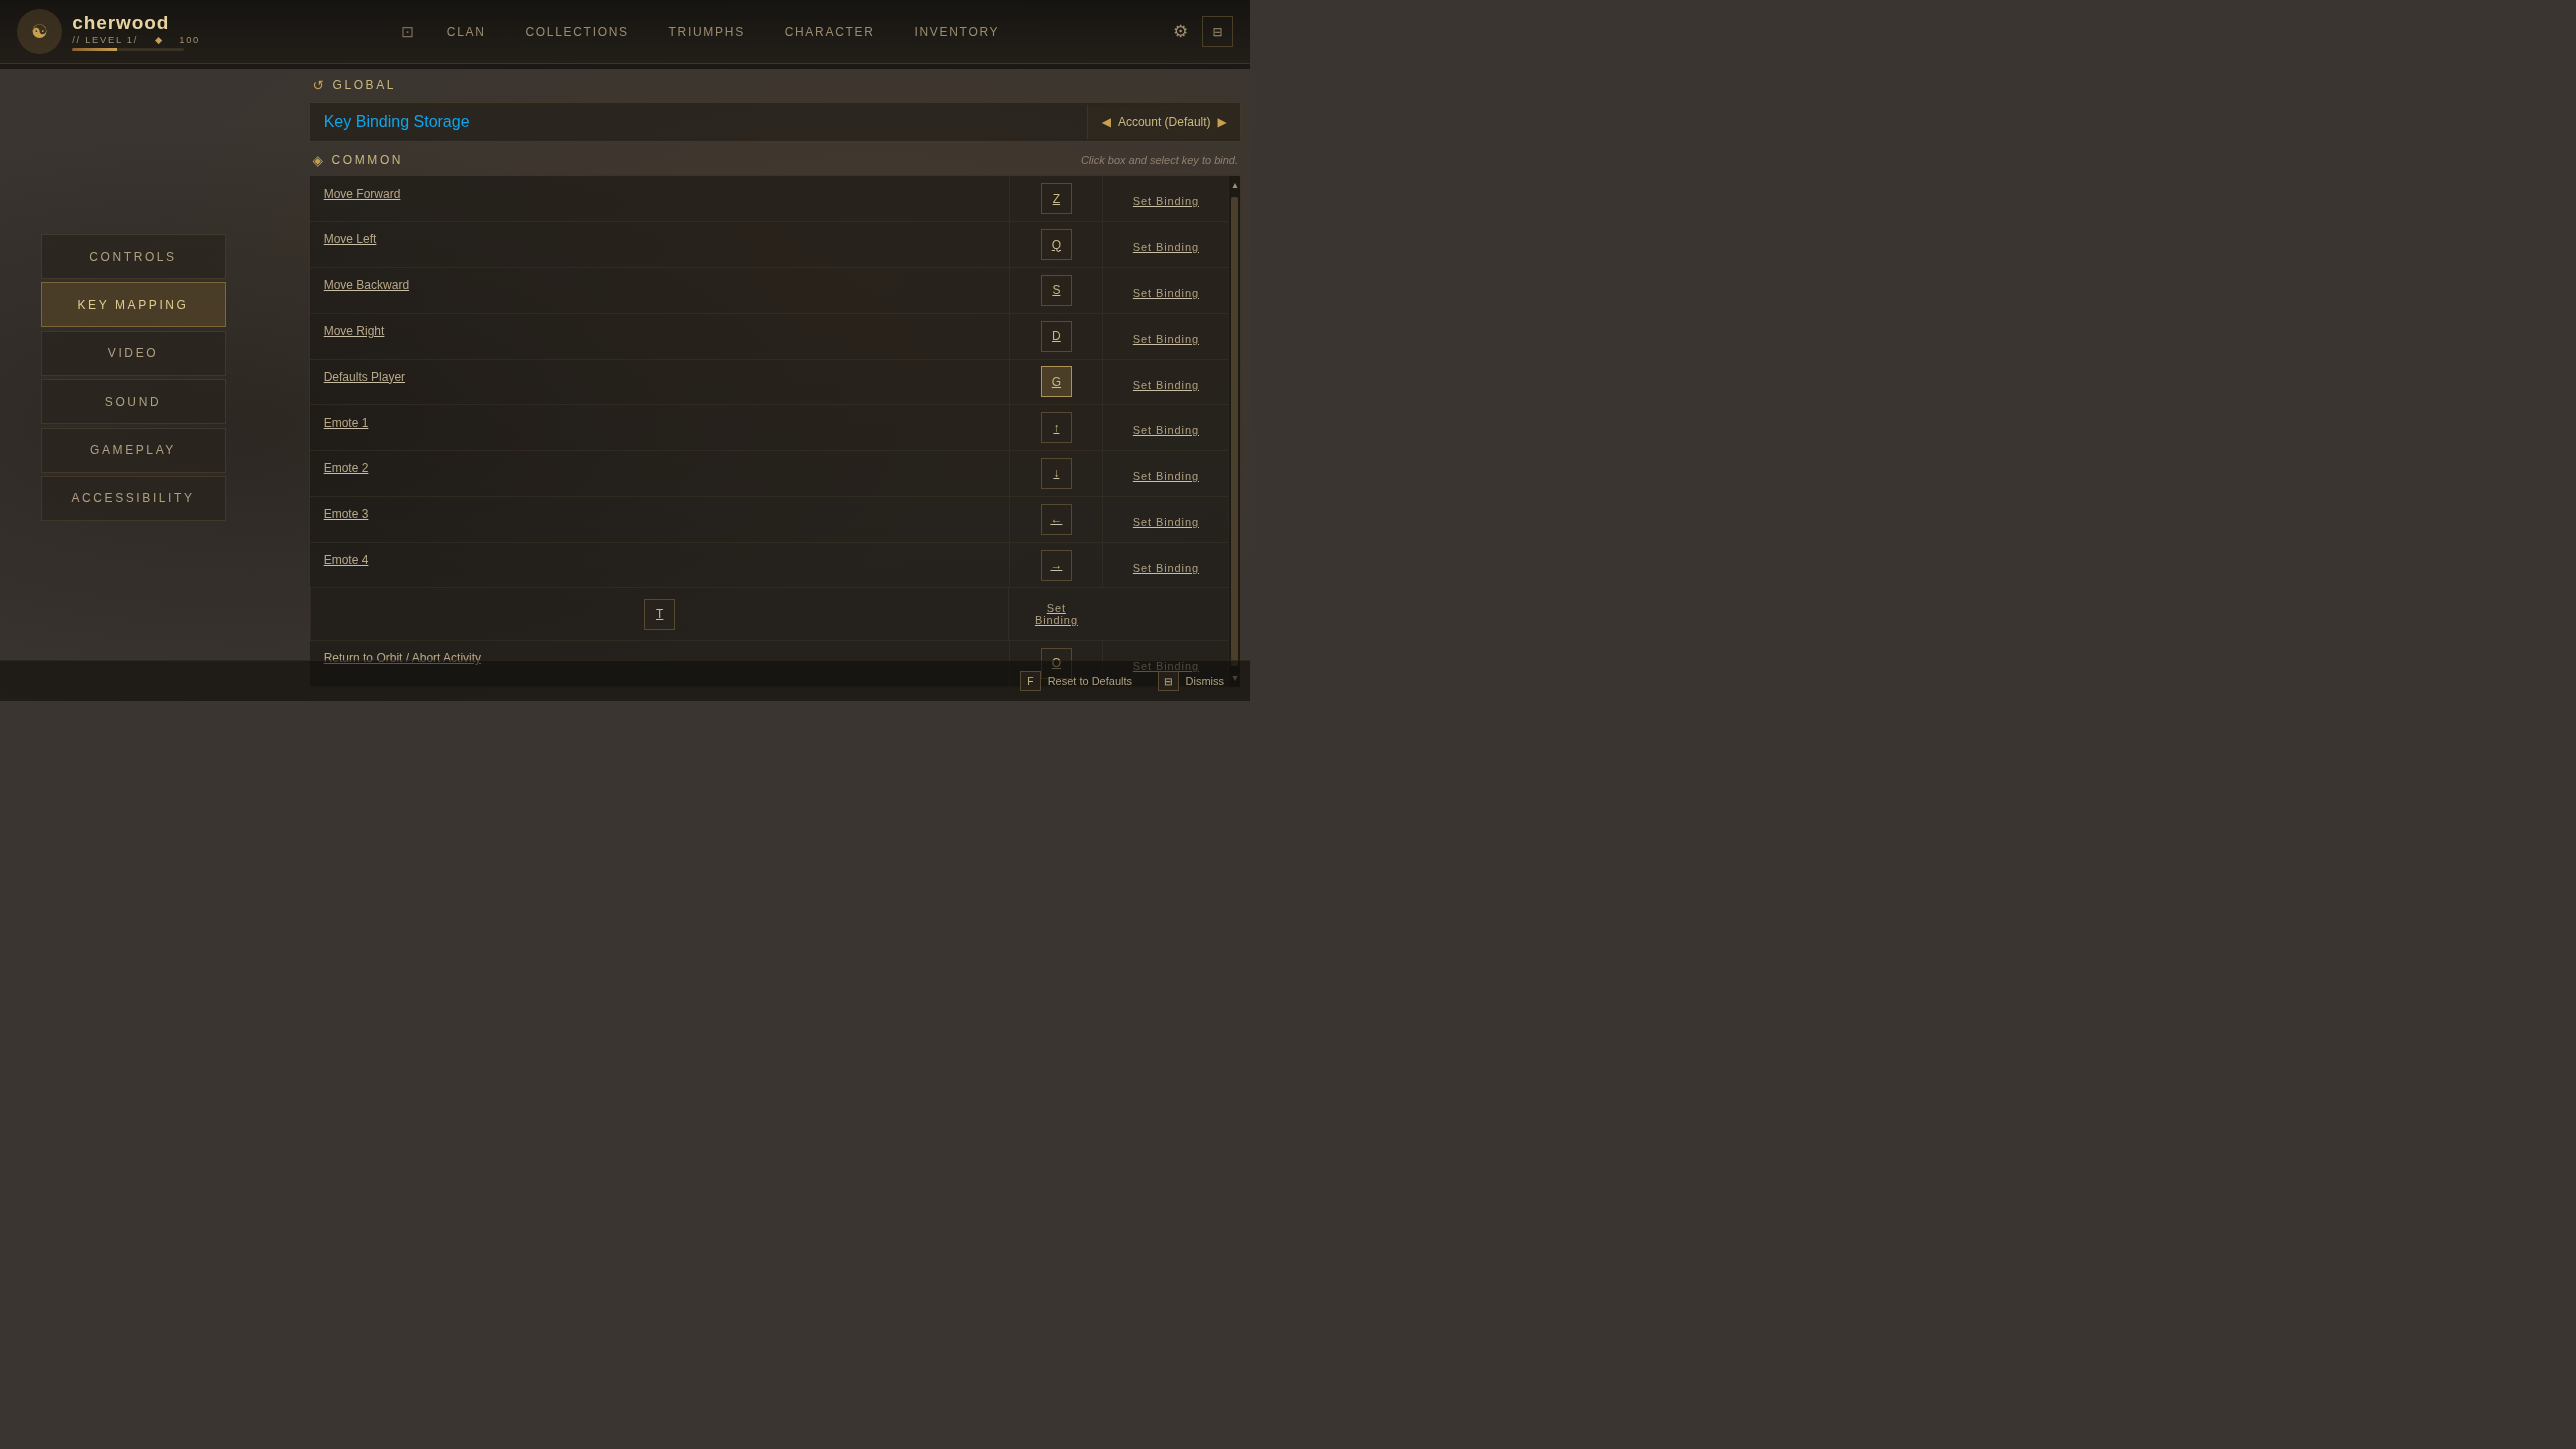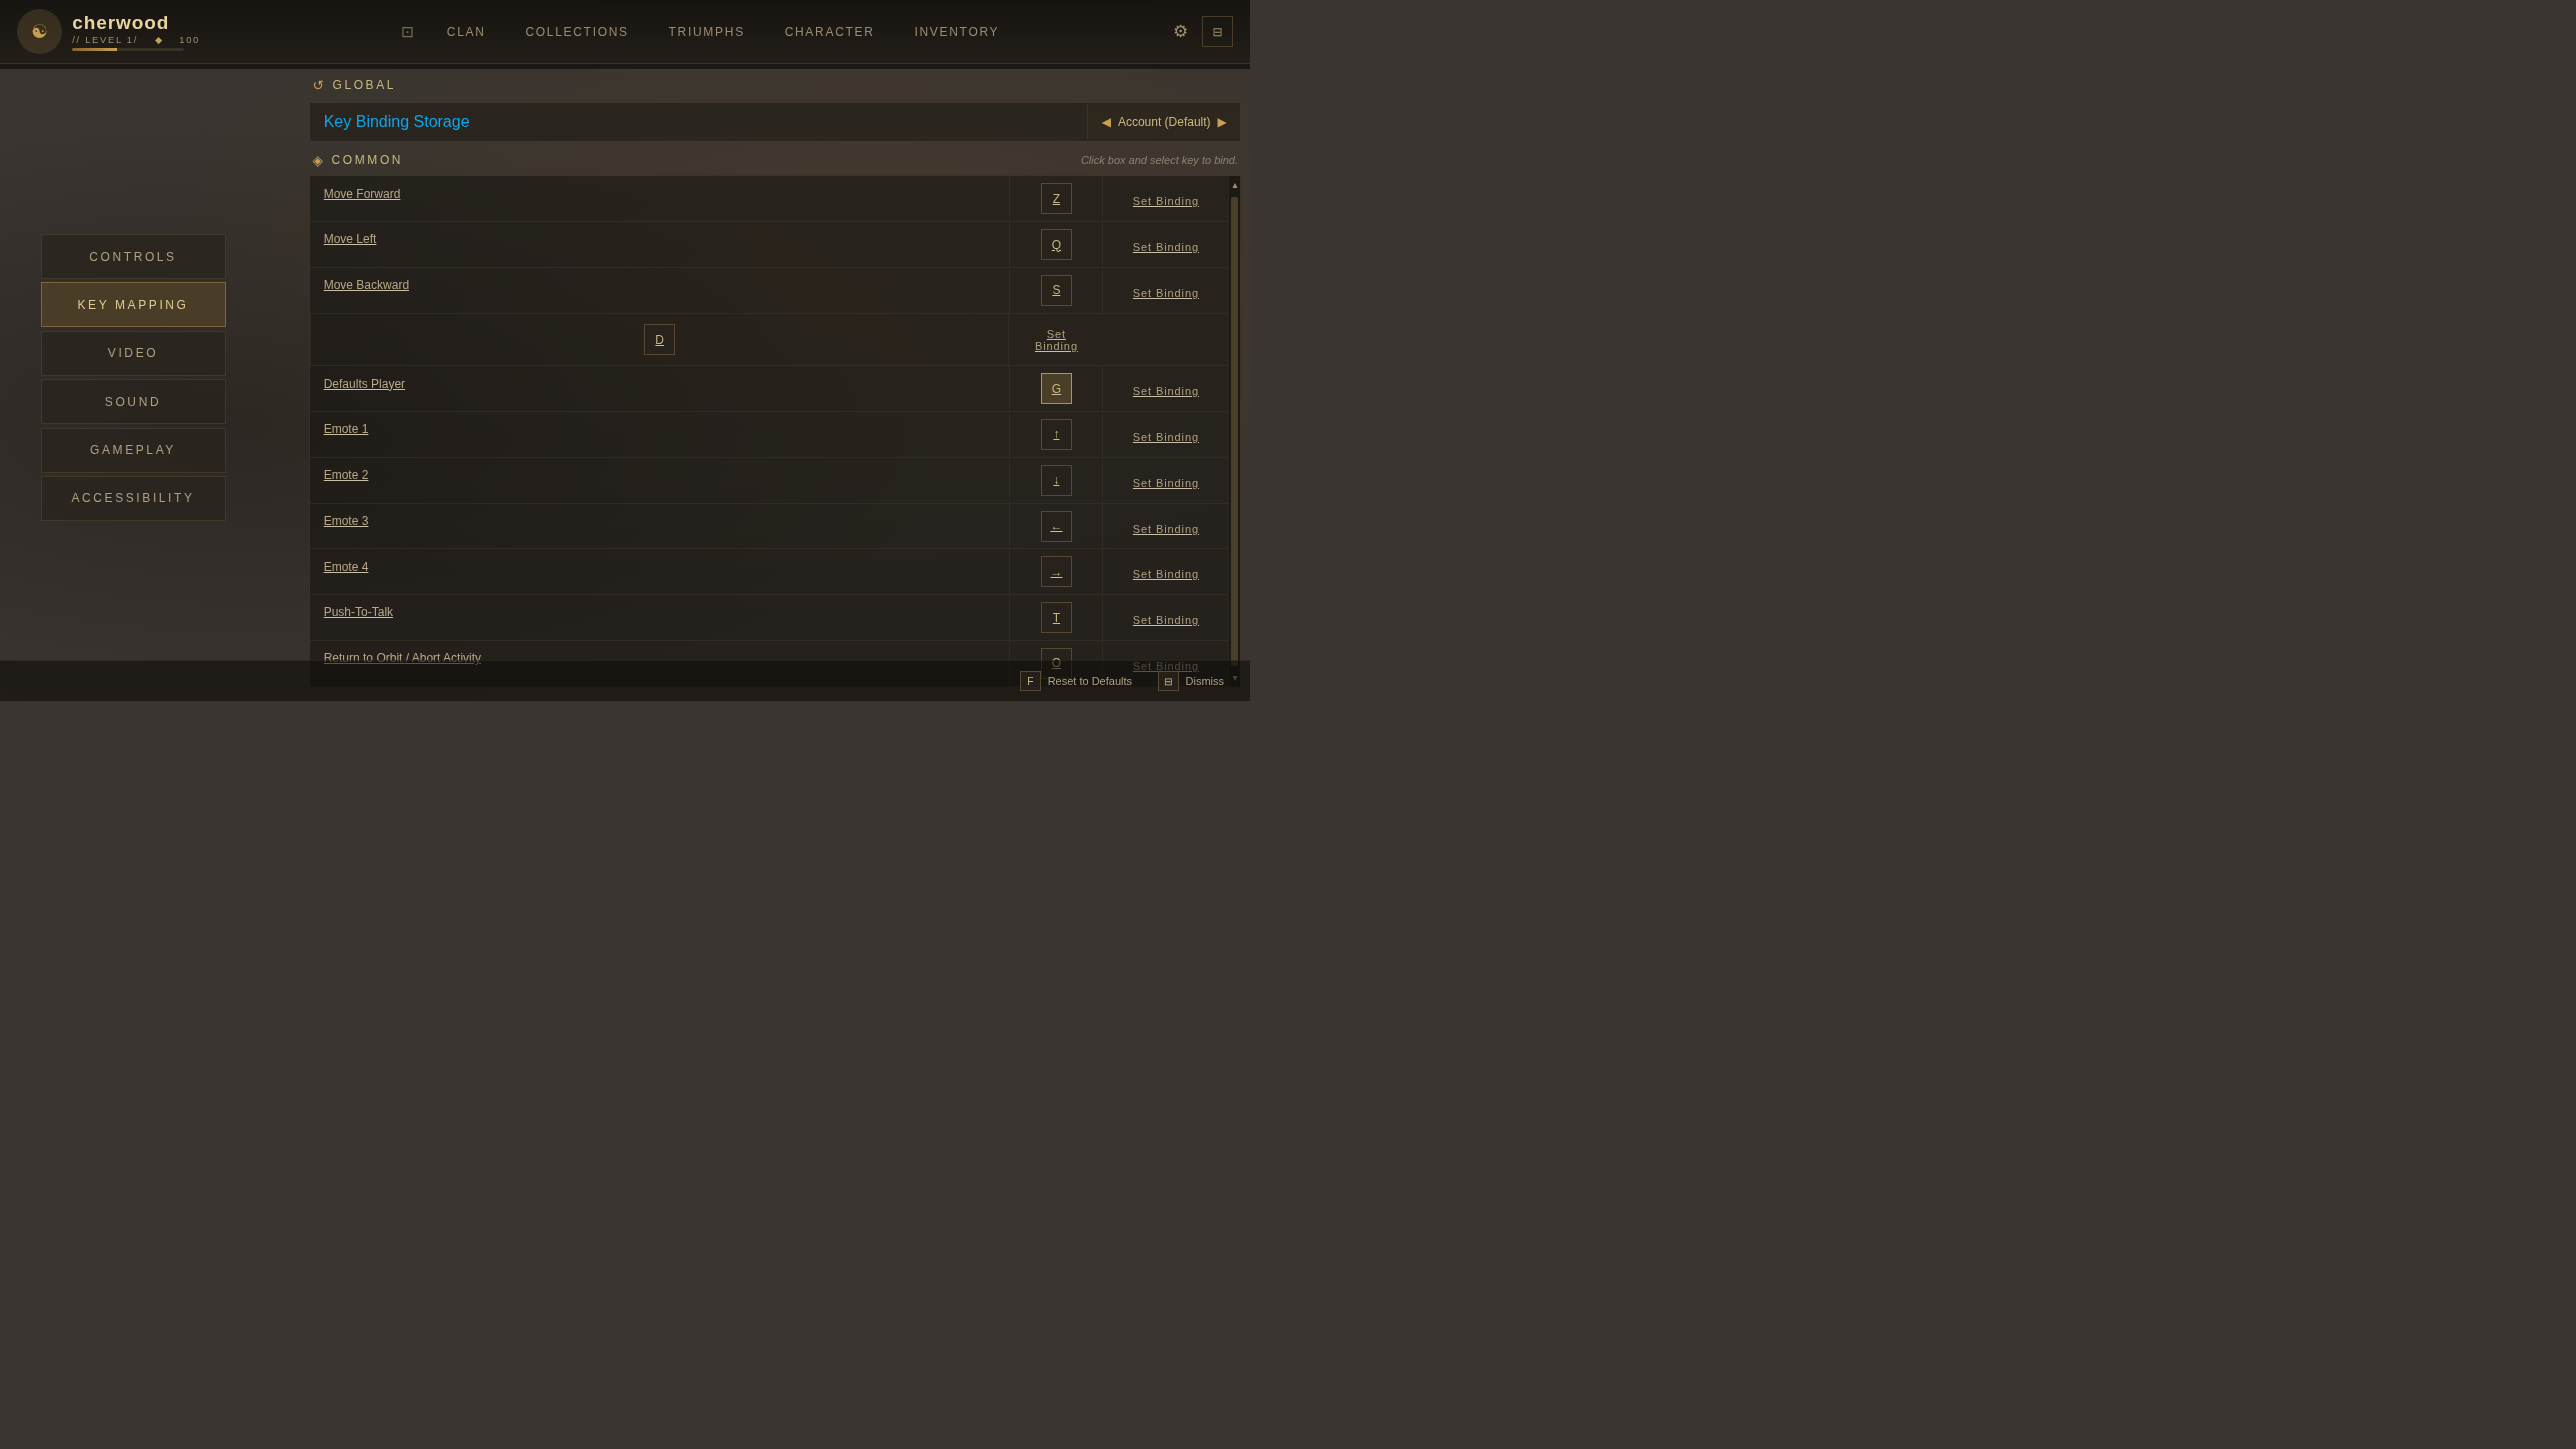--- a/index.html
+++ b/index.html
@@ -528,20 +528,21 @@
           <div class="key-box">
               <span>S</span>
             </div>
         </div>
         <div class="binding-set">
           <button class="set-binding-btn">Set Binding</button>
         </div>
       </div>
 
       <div class="binding-row">
+        <span class="binding-action">Move Right</span>
         <div class="binding-key">
           <div class="key-box">
               <span>D</span>
             </div>
         </div>
         <div class="binding-set">
           <button class="set-binding-btn">Set Binding</button>
         </div>
       </div>
 
@@ -599,21 +600,20 @@
           <div class="key-box">
               <span>→</span>
             </div>
         </div>
         <div class="binding-set">
           <button class="set-binding-btn">Set Binding</button>
         </div>
       </div>
 
       <div class="binding-row">
-        <span class="binding-action">Push-To-Talk</span>
         <div class="binding-key">
           <div class="key-box">
               <span>T</span>
             </div>
         </div>
         <div class="binding-set">
           <button class="set-binding-btn">Set Binding</button>
         </div>
       </div>
 

